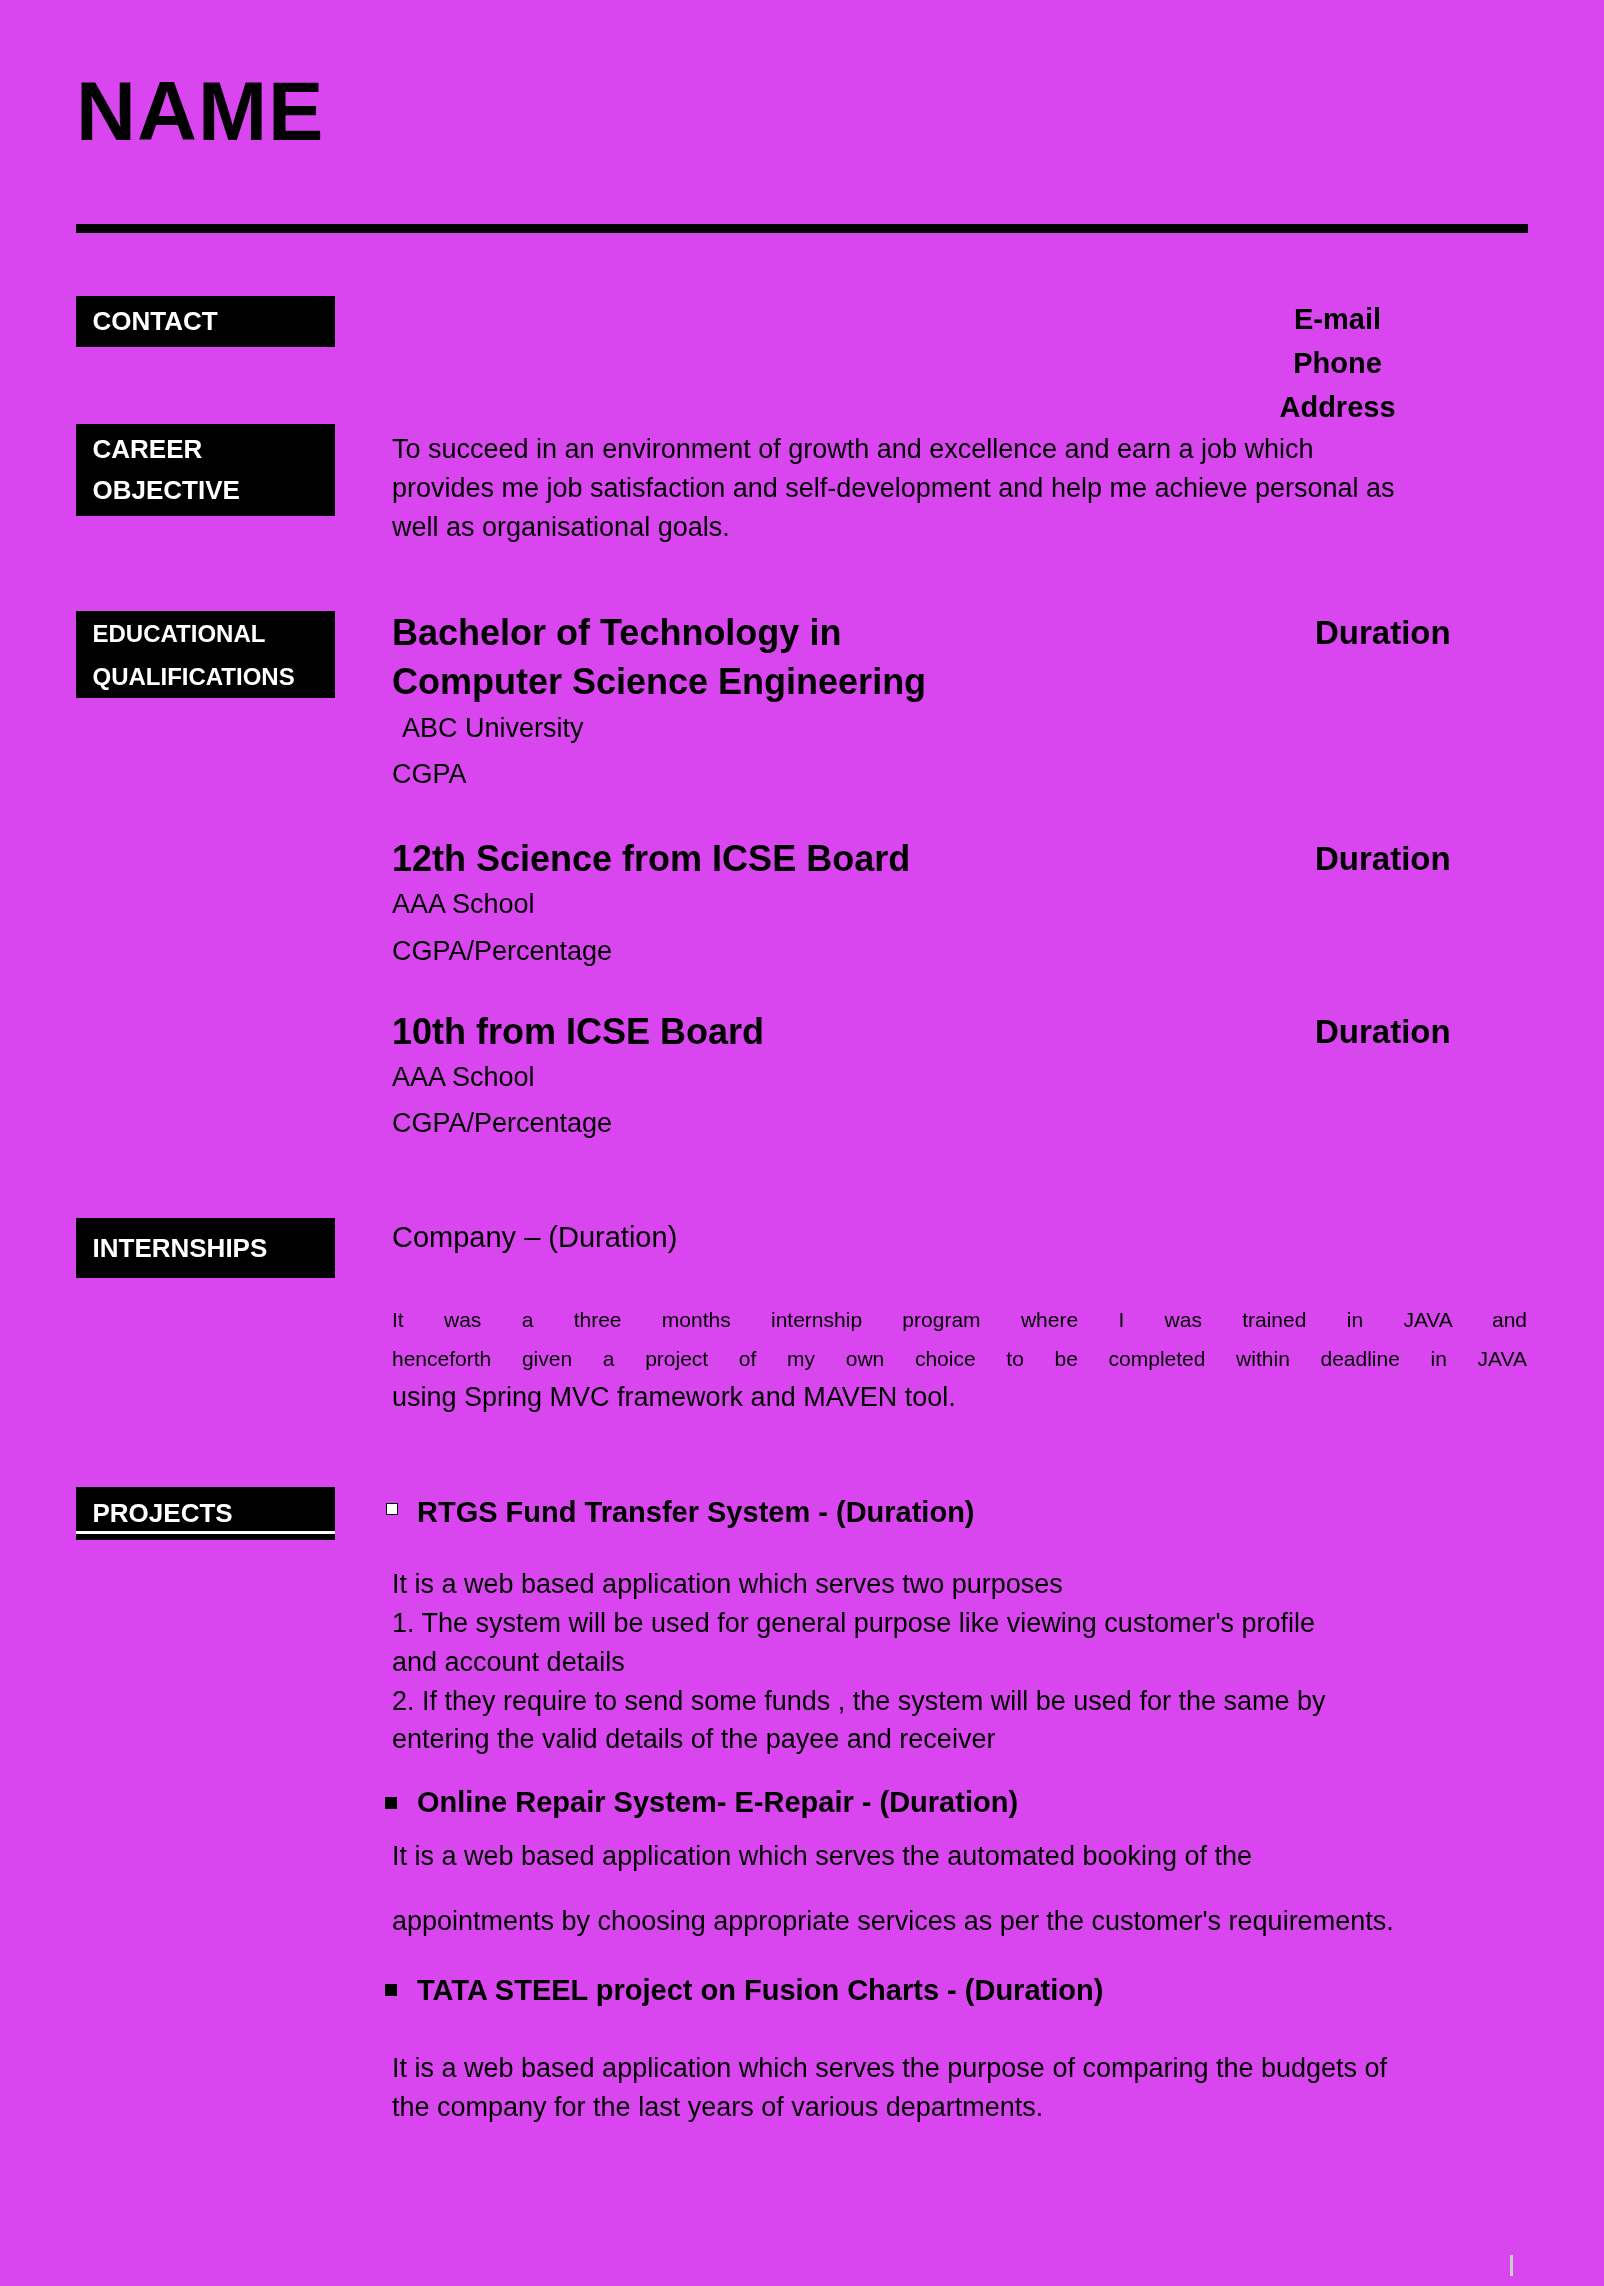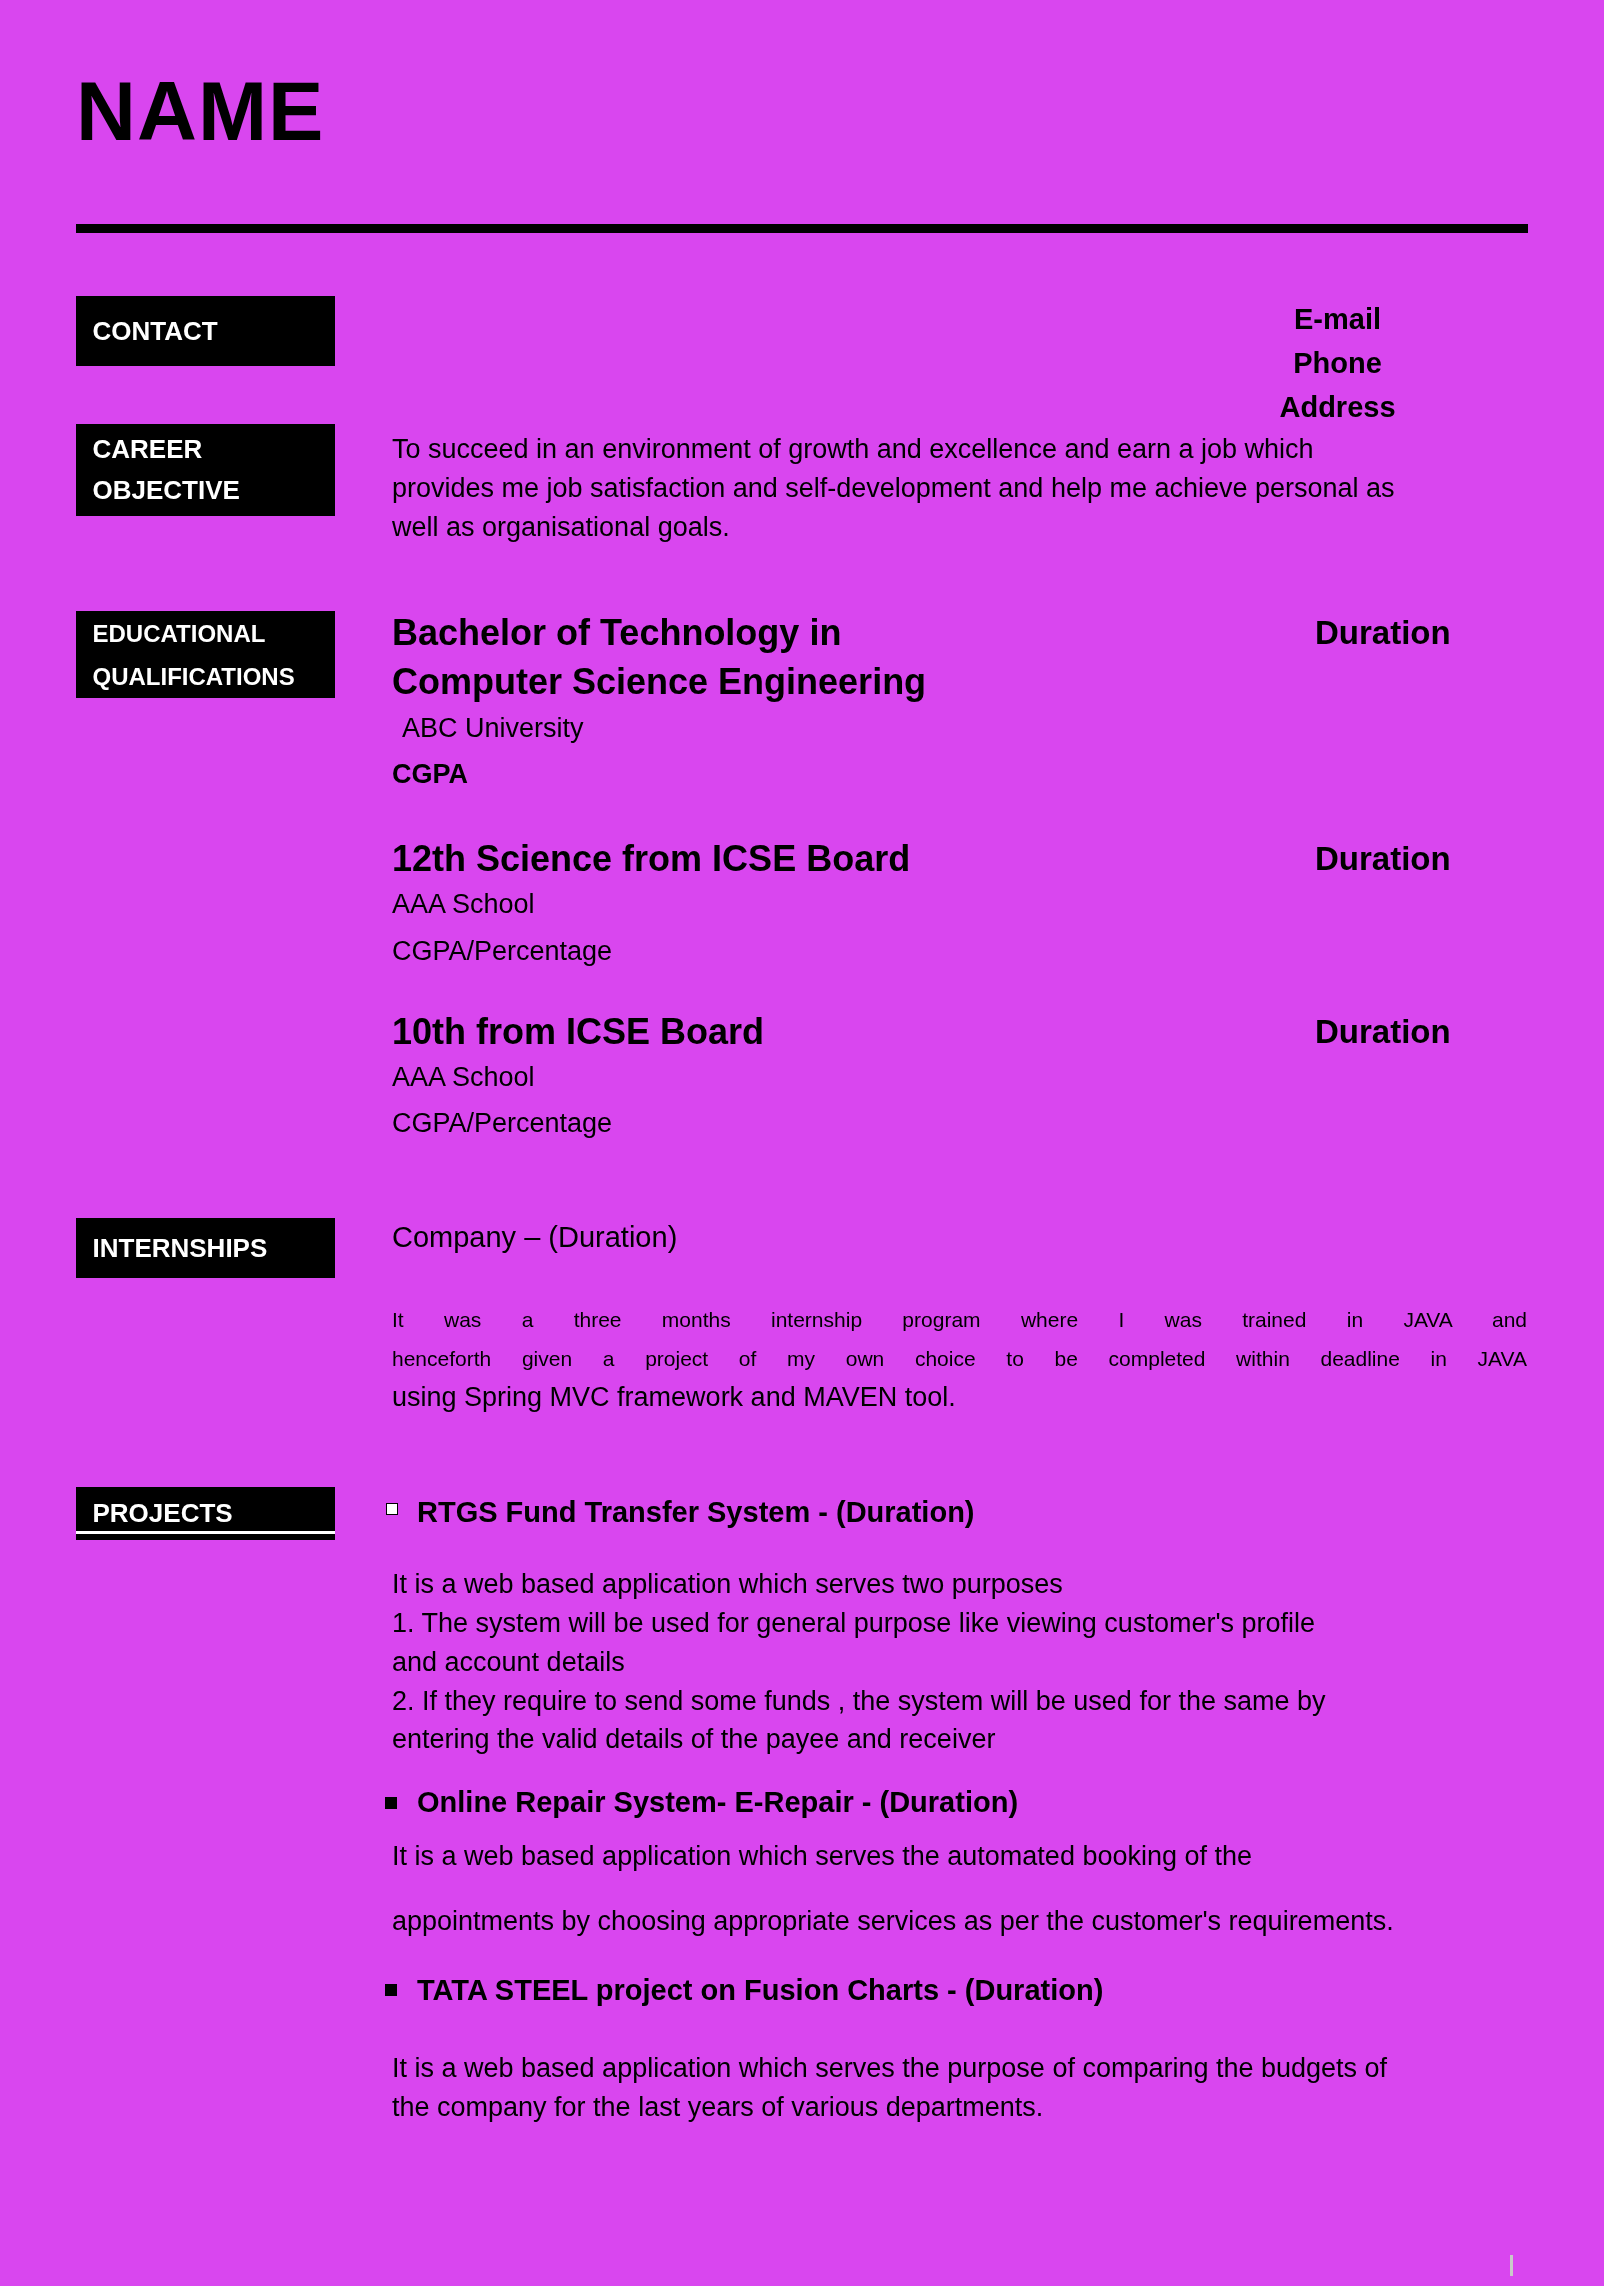--- a/index.html
+++ b/index.html
@@ -66,21 +66,21 @@
   }
 </style>
 </head>
 <body>
 
 <div class="page">
 
   <div class="abs name-title">NAME</div>
   <div class="abs rule"></div>
 
-  <div class="abs label-box" style="top:296px;height:70px;">
+  <div class="abs label-box" style="top:296px;height:51px;">
     <span class="lbl-line">CONTACT</span>
   </div>
   <div class="abs contact-block">
     <div>E-mail</div>
     <div>Phone</div>
     <div>Address</div>
   </div>
 
   <div class="abs label-box" style="top:424px;height:92px;">
     <span class="lbl-line">CAREER</span>
@@ -92,21 +92,21 @@
 
   <div class="abs label-box" style="top:611px;height:87px;">
     <span class="lbl-line-sm">EDUCATIONAL</span>
     <span class="lbl-line-sm">QUALIFICATIONS</span>
   </div>
 
   <div class="abs edu-head" style="top:612px;">Bachelor of Technology in</div>
   <div class="abs edu-head" style="top:661px;">Computer Science Engineering</div>
   <div class="abs duration" style="top:614px;">Duration</div>
   <div class="abs body-line" style="top:709px;margin-left:10px;">ABC University</div>
-  <div class="abs body-line" style="top:755px;font-weight:bold;">CGPA</div>
+  <div class="abs body-line" style="top:755px;">CGPA</div>
 
   <div class="abs edu-head" style="top:838px;">12th Science from ICSE Board</div>
   <div class="abs duration" style="top:840px;">Duration</div>
   <div class="abs body-line" style="top:885px;">AAA School</div>
   <div class="abs body-line" style="top:932px;">CGPA/Percentage</div>
 
   <div class="abs edu-head" style="top:1011px;">10th from ICSE Board</div>
   <div class="abs duration" style="top:1013px;">Duration</div>
   <div class="abs body-line" style="top:1058px;">AAA School</div>
   <div class="abs body-line" style="top:1104px;">CGPA/Percentage</div>

